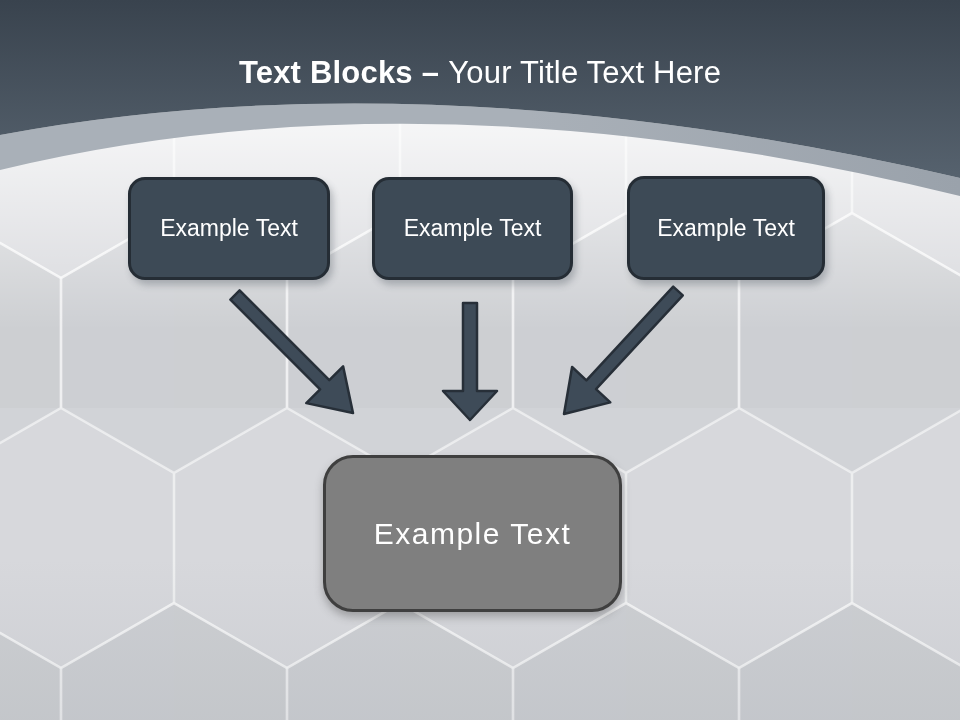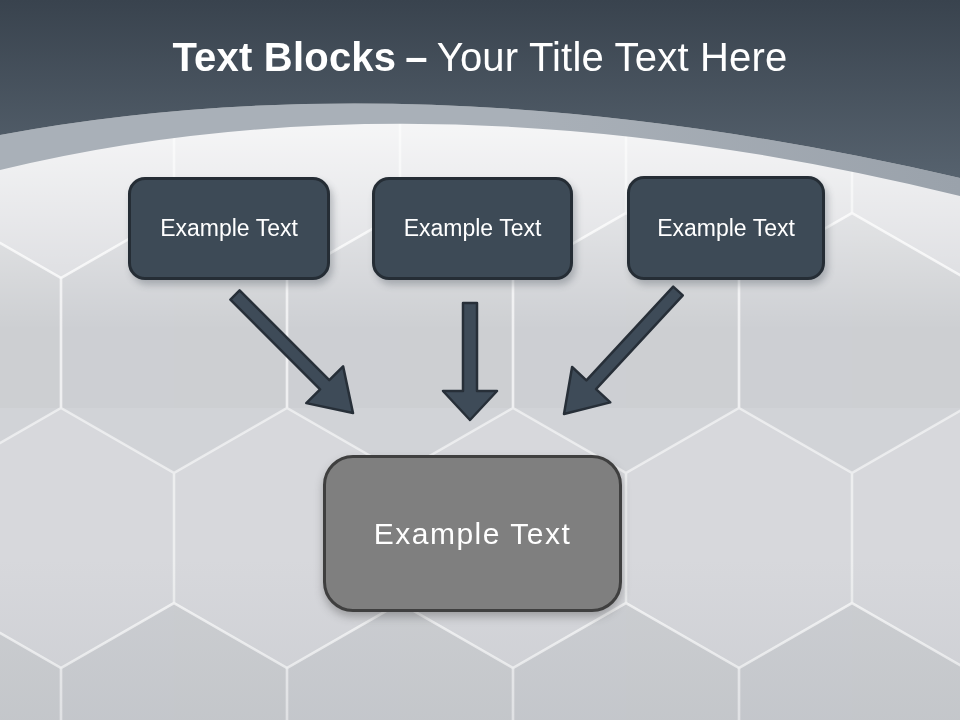--- a/index.html
+++ b/index.html
@@ -3,23 +3,23 @@
 <meta charset="utf-8">
 <style>
   html,body{margin:0;padding:0;background:#222;}
   #slide{
     position:relative;width:960px;height:720px;overflow:hidden;
     font-family:"Liberation Sans",sans-serif;
     background:var(--c-floor,#d1d3d7);
   }
   #bg{position:absolute;inset:0;display:block;}
   .title{
-    position:absolute;top:34px;left:0;width:960px;height:46px;
+    position:absolute;top:50px;left:0;width:960px;height:46px;
     text-align:center;line-height:46px;
-    color:var(--c-title_text,#fff);font-size:40px;letter-spacing:.2px;
+    color:var(--c-title_text,#fff);font-size:31px;letter-spacing:.2px;
     white-space:nowrap;
   }
   .title .t-bold{font-weight:700;}
   .title .t-sep{font-weight:600;margin:0 9px;}
   .title .t-reg{font-weight:400;}
   .block{
     position:absolute;
     background:var(--c-block_fill,#3d4a56);
     border:3px solid var(--c-block_border,#252d35);
     border-radius:17px;

